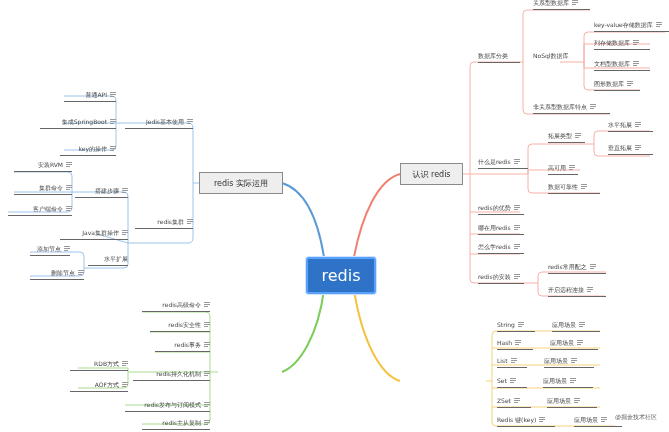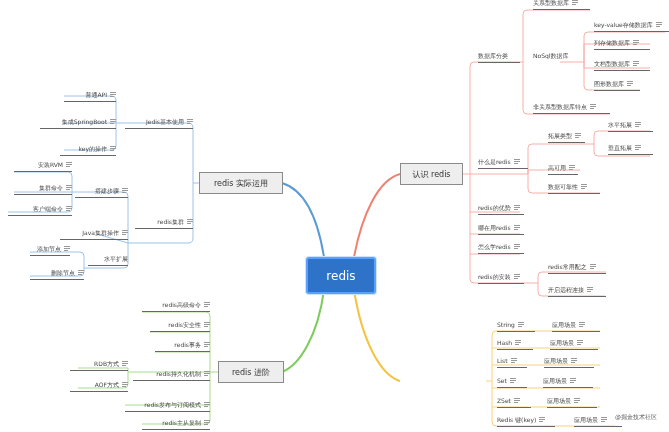--- a/index.html
+++ b/index.html
@@ -7,21 +7,21 @@
   #canvas{position:absolute;left:0;top:0;width:669px;height:432px;}
   svg#links{position:absolute;left:0;top:0;width:669px;height:432px;pointer-events:none;}
   .node{position:absolute;font-size:6px;color:#444;white-space:nowrap;line-height:8px;height:9px;display:flex;align-items:center;gap:3px;cursor:pointer;}
   .node.r{justify-content:flex-end;}
   .node .ul{position:absolute;left:0;right:0;bottom:-3px;height:1px;background:#666;}
   .note{display:inline-block;width:6px;height:5px;position:relative;}
   .note:before,.note:after{content:"";position:absolute;left:0;height:1px;background:#999;}
   .note:before{top:0;width:6px;box-shadow:0 2px 0 #999;}
   .note:after{top:4px;width:4px;}
   .topic{position:absolute;background:#eeeeee;border:1px solid #8a8a8a;border-radius:0;font-size:8px;color:#333;display:flex;align-items:center;justify-content:center;cursor:pointer;}
-  .root{position:absolute;left:306px;top:257px;width:66px;height:33px;background:#2e73c8;border:2px solid #5aa0ff;border-radius:3px;color:#fff;font-size:12px;display:flex;align-items:center;justify-content:center;box-shadow:0 0 0 1px #cfe3ff;cursor:pointer;}
+  .root{position:absolute;left:306px;top:257px;width:66px;height:33px;background:#2e73c8;border:2px solid #5aa0ff;border-radius:3px;color:#fff;font-size:16px;display:flex;align-items:center;justify-content:center;box-shadow:0 0 0 1px #cfe3ff;cursor:pointer;}
   .wm{position:absolute;left:615px;top:413px;font-size:6px;color:#555;}
 </style>
 </head>
 <body>
 
 <div id="canvas">
 <svg id="links" xmlns="http://www.w3.org/2000/svg">
 
   <path d="M324,257 C318,220 305,190 282,183" stroke="#5b9bd5" stroke-width="2" fill="none"></path>
   <path d="M354,257 C362,215 378,180 400,174" stroke="#f08070" stroke-width="2" fill="none"></path>
@@ -94,23 +94,20 @@
 <div class="root">
       <span>redis</span>
     </div>
 
 <div class="topic" style="left:199px;top:172px;width:82px;height:20px;">
       <span>redis  实际运用</span>
     </div>
 <div class="topic" style="left:400px;top:163px;width:61px;height:20px;">
       <span>认识 redis</span>
     </div>
-<div class="topic" style="left:218px;top:361px;width:64px;height:20px;">
-      <span>redis  进阶</span>
-    </div>
 
 <div class="node r" style="left:125px;top:117px;width:68px;">
       <span>Jedis基本使用</span>
       <span class="note"></span>
       <i class="ul"></i>
     </div>
 <div class="node r" style="left:64px;top:90px;width:52px;">
       <span>普通API</span>
       <span class="note"></span>
       <i class="ul"></i>

